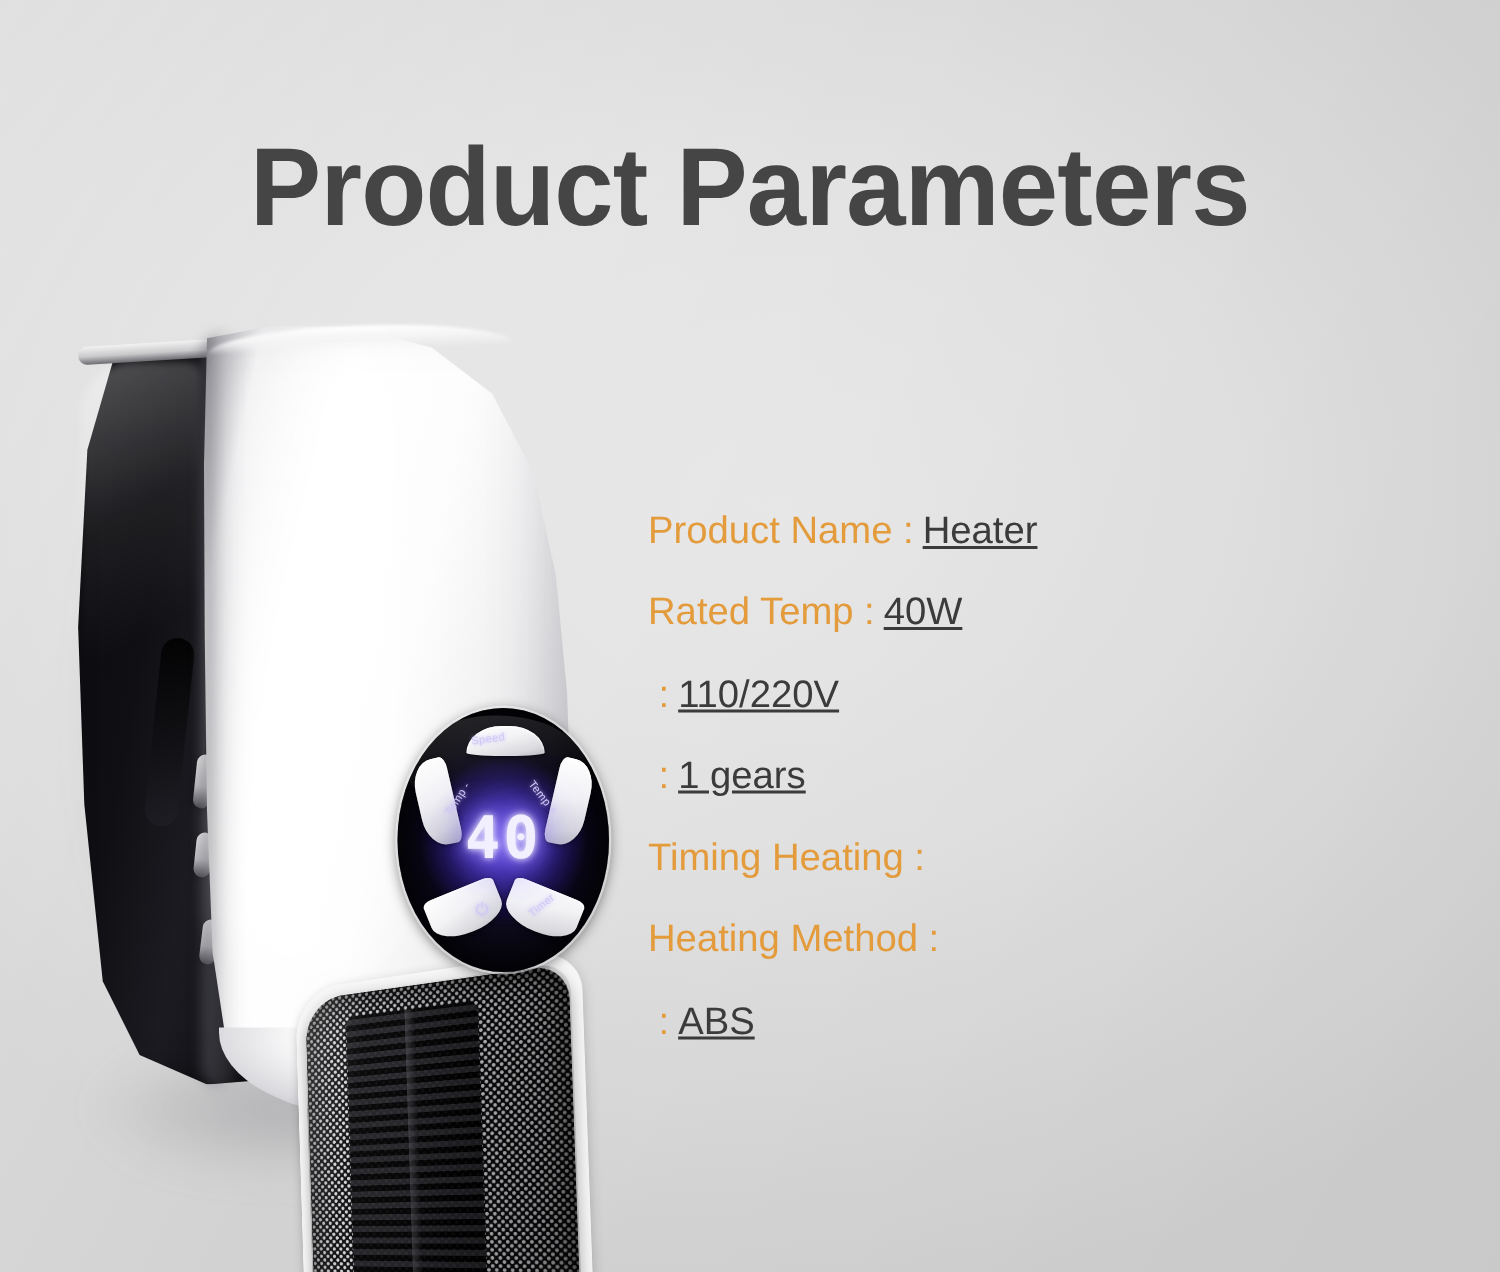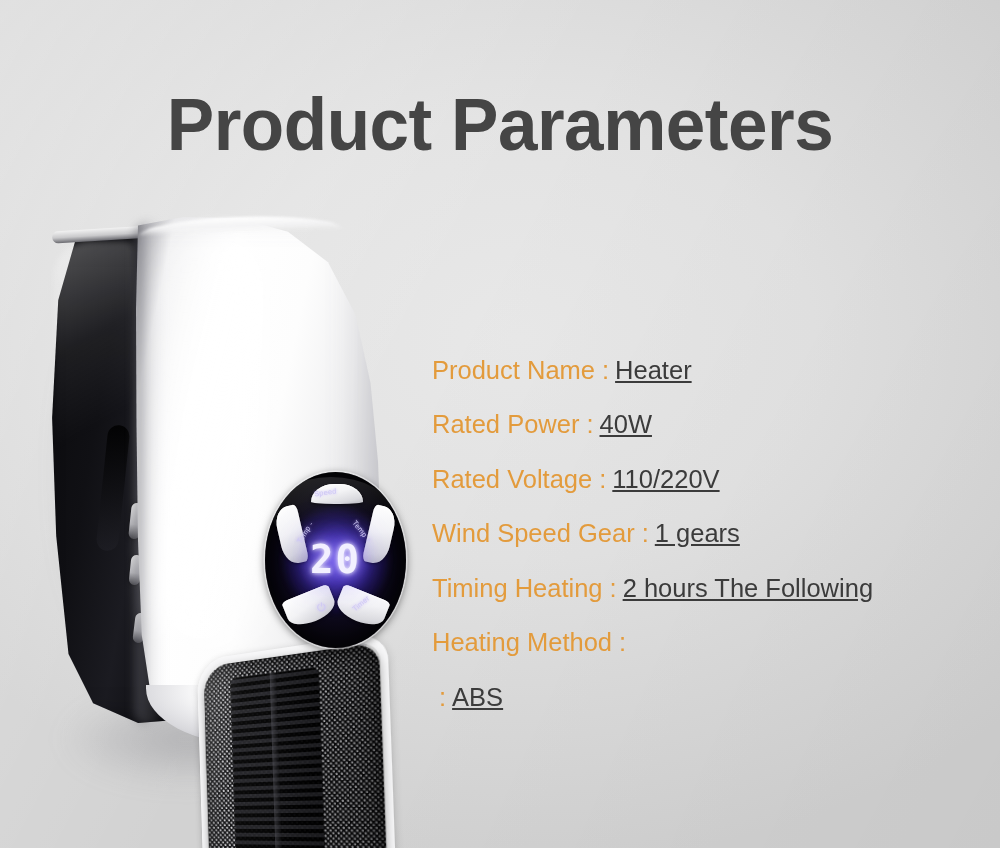--- a/index.html
+++ b/index.html
@@ -38,21 +38,21 @@
     letter-spacing:-0.5px;
     transform:scaleX(.96);
     font-family:"Liberation Sans", sans-serif;
     white-space:nowrap;
     z-index:6;
   }
 
   
   #specs {
     position:absolute;
-    left:432px; top:343px;
+    left:432px; top:327px;
     width:545px;
     z-index:6;
     text-align:center;
   }
   .spec-row{
     height:54.5px;
     display:flex;
     align-items:center;
     font-size:25.5px;
     line-height:1;
@@ -418,62 +418,59 @@
       <div class="btn" id="btn-temp-plus"></div>
       <div class="btn" id="btn-power"></div>
       <div class="btn" id="btn-timer"></div>
 
       <div class="btn-label" id="lb-speed">Speed</div>
       <div class="btn-label" id="lb-temp-minus">Temp -</div>
       <div class="btn-label" id="lb-temp-plus">Temp +</div>
       <div class="btn-label" id="lb-power">⏻</div>
       <div class="btn-label" id="lb-timer">Timer</div>
 
-      <div id="led-digits">20</div>
+      <div id="led-digits">40</div>
     </div>
 
     <div id="grille">
       <div id="ptc"></div>
       <div id="ptc-split"></div>
       <div id="grille-shade"></div>
     </div>
     <div id="grille-bezel"></div>
 
   </div>
 
   <div id="specs">
 
     <div class="spec-row">
       <span class="spec-label">Product Name</span>
       <span class="spec-colon">:</span>
       <span class="spec-value">Heater</span>
     </div>
 
     <div class="spec-row">
-      <span class="spec-label">Rated Power</span>
+      <span class="spec-label">Rated Temp</span>
       <span class="spec-colon">:</span>
       <span class="spec-value">40W</span>
     </div>
 
     <div class="spec-row">
-      <span class="spec-label">Rated Voltage</span>
       <span class="spec-colon">:</span>
       <span class="spec-value">110/220V</span>
     </div>
 
     <div class="spec-row">
-      <span class="spec-label">Wind Speed Gear</span>
       <span class="spec-colon">:</span>
       <span class="spec-value">1 gears</span>
     </div>
 
     <div class="spec-row">
       <span class="spec-label">Timing Heating</span>
       <span class="spec-colon">:</span>
-      <span class="spec-value">2 hours The Following</span>
     </div>
 
     <div class="spec-row">
       <span class="spec-label">Heating Method</span>
       <span class="spec-colon">:</span>
     </div>
 
     <div class="spec-row">
       <span class="spec-colon">:</span>
       <span class="spec-value">ABS</span>

